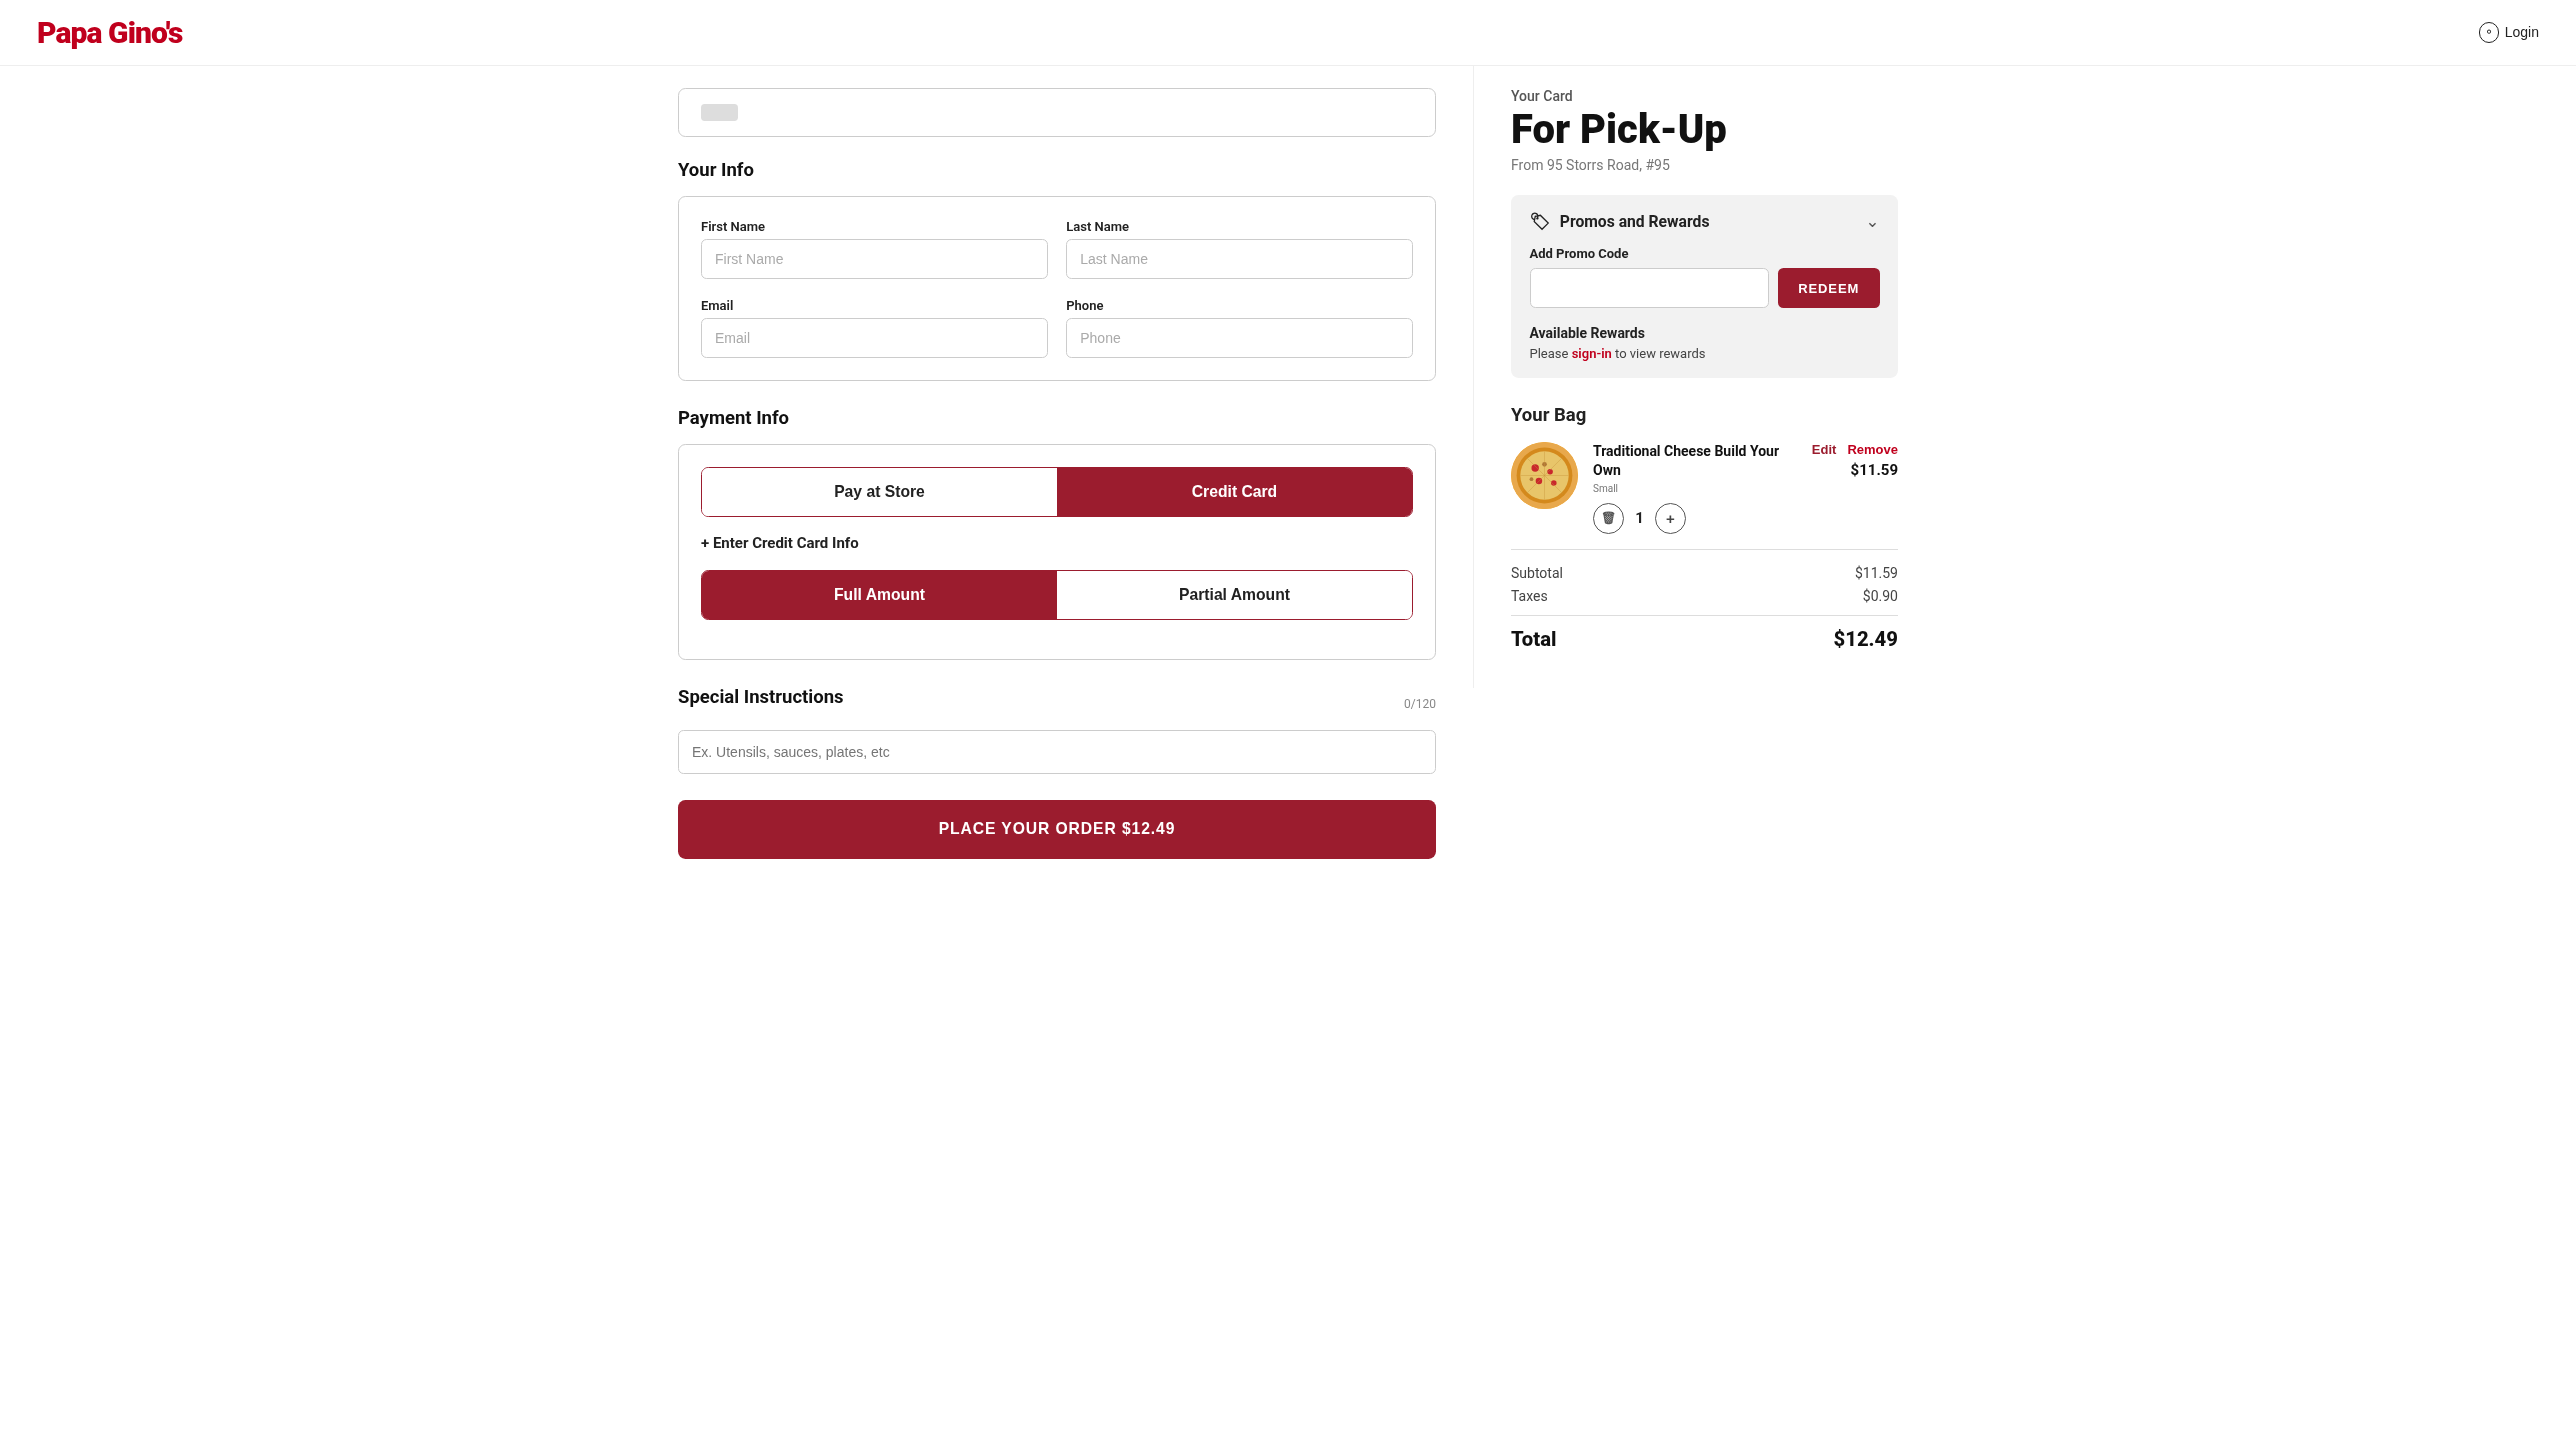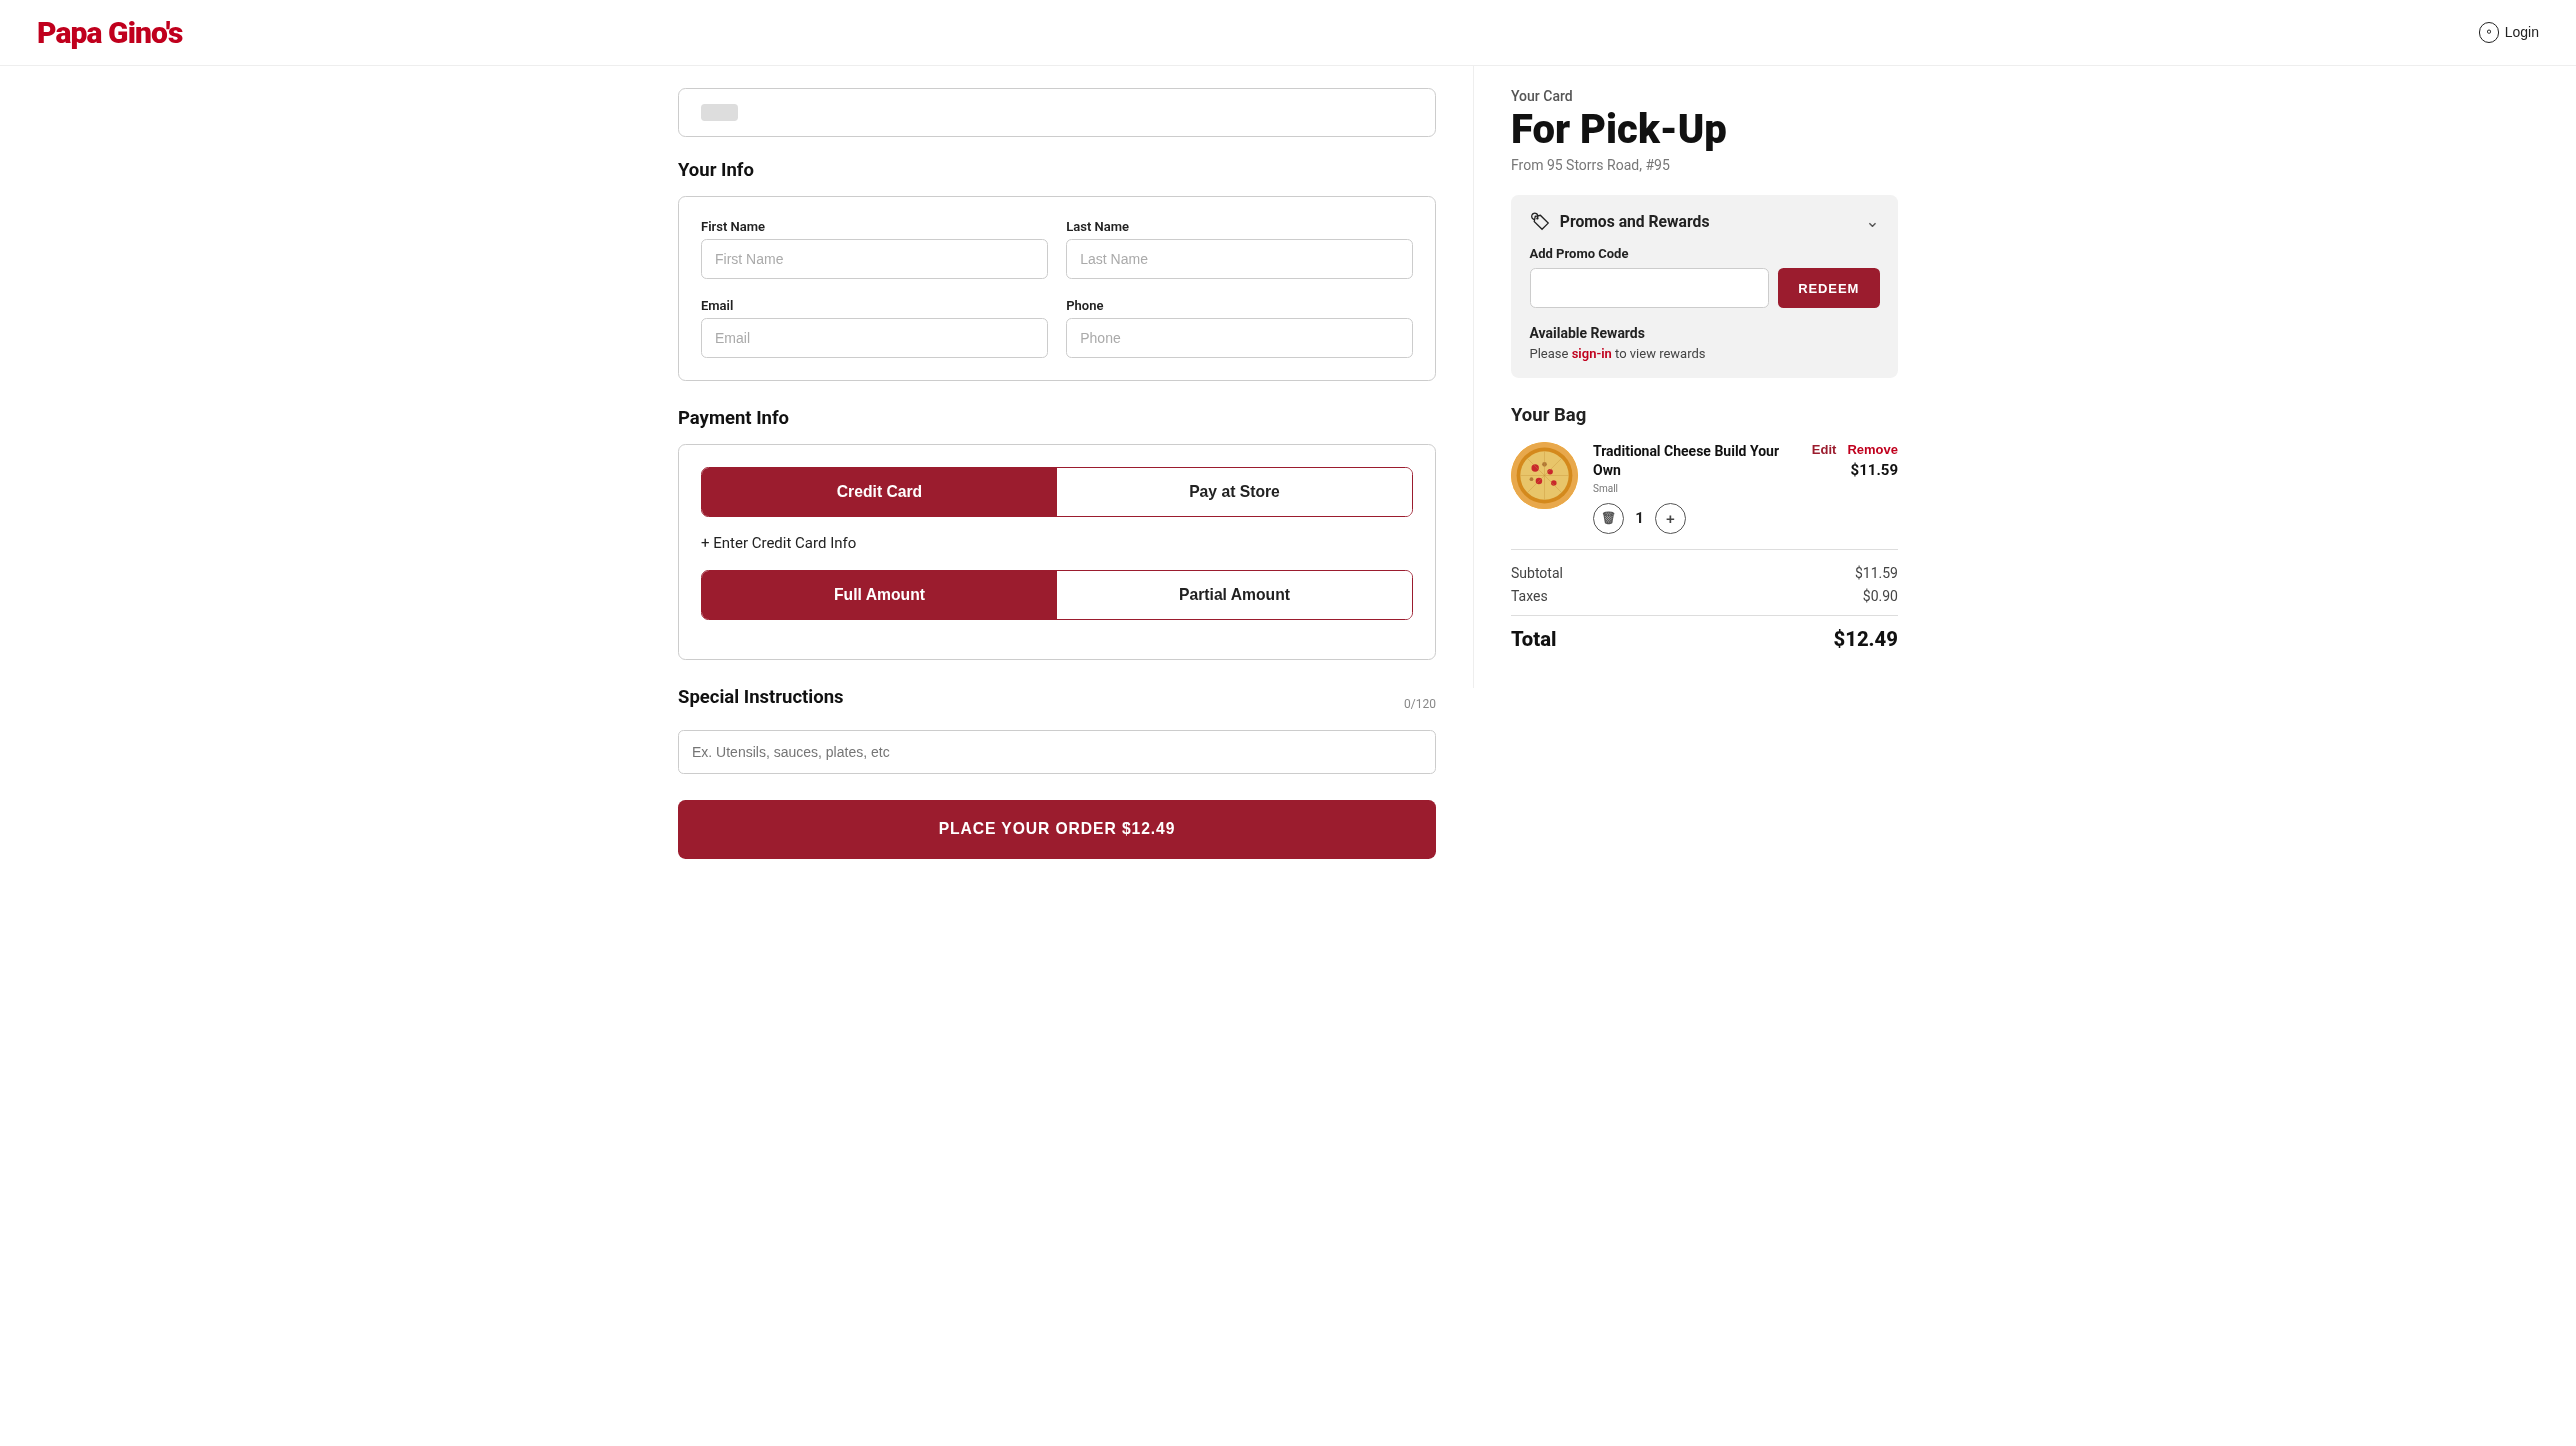--- a/index.html
+++ b/index.html
@@ -126,21 +126,21 @@
       color: #fff;
     }
     .toggle-btn.inactive {
       background: #fff;
       color: #222;
     }
 
     .enter-cc {
       font-size: 15px;
       color: #222;
-      font-weight: 400;
+      font-weight: 700;
       margin: 11px 0 18.5px 0;
       cursor: pointer;
     }
 
     
     .special-instructions-section {
       margin-bottom: 26px;
     }
     .special-header {
       display: flex;
@@ -453,22 +453,22 @@
           <input type="tel" placeholder="Phone" style="">
         </div>
       </div>
     </div>
 
     
     <div class="section-title">Payment Info</div>
     <div class="card-box">
 
       <div class="toggle-row">
+        <button class="toggle-btn inactive">Pay at Store</button>
         <button class="toggle-btn active">Credit Card</button>
-        <button class="toggle-btn inactive">Pay at Store</button>
       </div>
 
       <div class="enter-cc">+ Enter Credit Card Info</div>
 
       <div class="toggle-row">
         <button class="toggle-btn active">Full Amount</button>
         <button class="toggle-btn inactive">Partial Amount</button>
       </div>
     </div>
 

